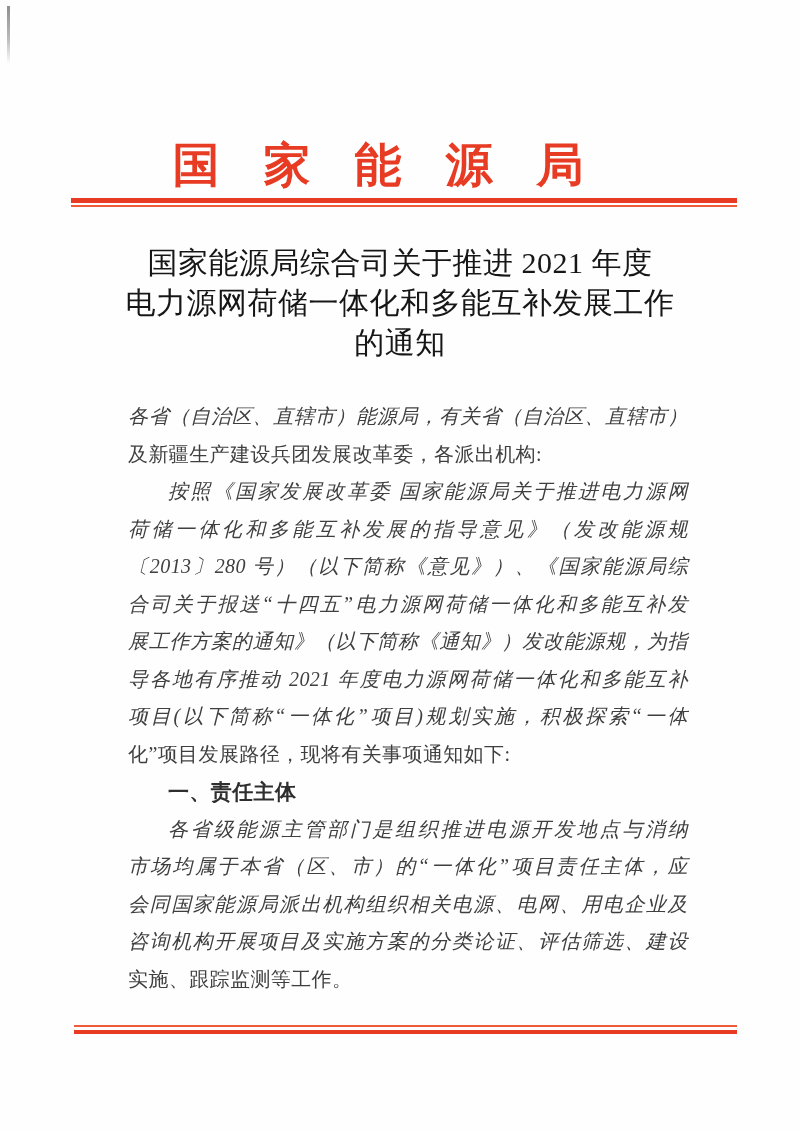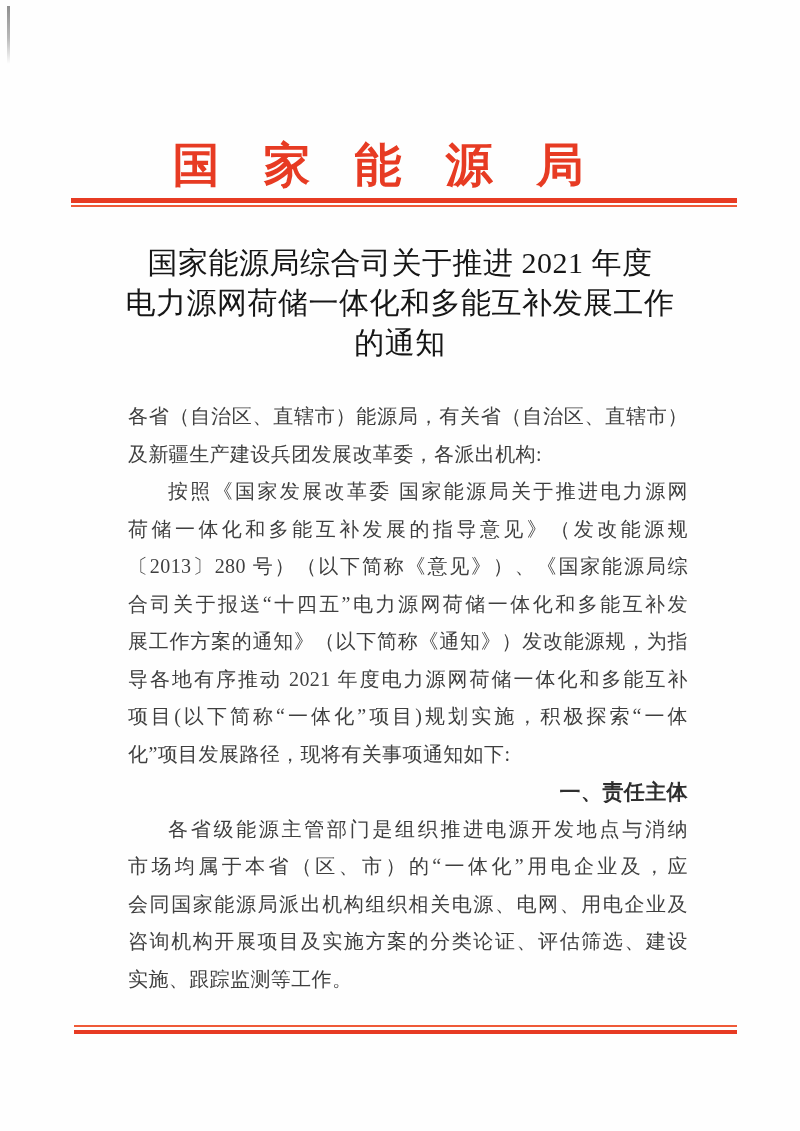--- a/index.html
+++ b/index.html
@@ -58,23 +58,24 @@
     width: 560px;
     font-size: 20px;
     line-height: 37.5px;
     color: #3f3f3f;
     letter-spacing: 0.4px;
   }
   .body-block .line { white-space: normal; }
   .body-block .full {
     text-align: justify;
     text-align-last: justify;
+    font-style: italic;
   }
   .body-block .end { text-align: left; }
-  .body-block .indent { text-indent: 40px; text-align: right; }
+  .body-block .indent { text-indent: 40px; }
   .body-block .heading {
     font-family: "Liberation Sans", "DejaVu Sans", sans-serif;
     font-weight: bold;
     color: #2e2e2e;
     font-size: 21px;
   }
 </style>
 </head>
 <body>
 
@@ -102,21 +103,21 @@
     <div class="line full indent">按照《国家发展改革委 国家能源局关于推进电力源网</div>
     <div class="line full">荷储一体化和多能互补发展的指导意见》（发改能源规</div>
     <div class="line full">〔2013〕280 号）（以下简称《意见》）、《国家能源局综</div>
     <div class="line full">合司关于报送“十四五”电力源网荷储一体化和多能互补发</div>
     <div class="line full">展工作方案的通知》（以下简称《通知》）发改能源规，为指</div>
     <div class="line full">导各地有序推动 2021 年度电力源网荷储一体化和多能互补</div>
     <div class="line full">项目(以下简称“一体化”项目)规划实施，积极探索“一体</div>
     <div class="line end">化”项目发展路径，现将有关事项通知如下:</div>
     <div class="line end indent heading">一、责任主体</div>
     <div class="line full indent">各省级能源主管部门是组织推进电源开发地点与消纳</div>
-    <div class="line full">市场均属于本省（区、市）的“一体化”用电企业及，应</div>
+    <div class="line full">市场均属于本省（区、市）的“一体化”项目责任主体，应</div>
     <div class="line full">会同国家能源局派出机构组织相关电源、电网、用电企业及</div>
     <div class="line full">咨询机构开展项目及实施方案的分类论证、评估筛选、建设</div>
     <div class="line end">实施、跟踪监测等工作。</div>
   </div>
 
   <div class="rule rule-bottom">
     <div class="thin"></div>
     <div class="gap"></div>
     <div class="thick"></div>
   </div>

